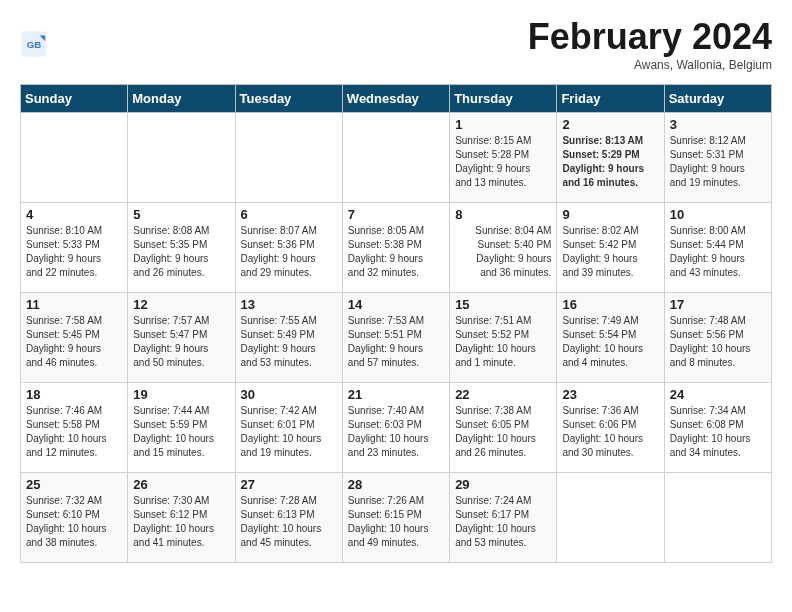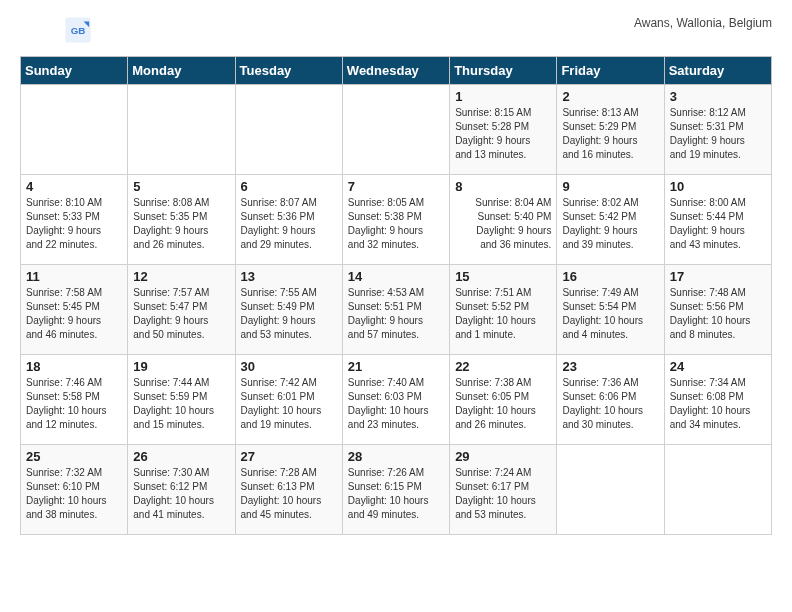--- a/index.html
+++ b/index.html
@@ -6,23 +6,22 @@
     body {
       font-family: Arial, sans-serif;
       background: #fff;
       width: 792px;
       min-height: 612px;
       padding: 16px 20px;
     }
     .header-area {
       display: flex;
       justify-content: space-between;
-      align-items: flex-start;
+      align-items: center;
       margin-bottom: 12px;
-      margin-left: 44px;
     }
     .logo {
       display: flex;
       align-items: center;
       gap: 4px;
     }
     .logo-icon {
       width: 28px;
       height: 28px;
     }
@@ -83,20 +82,21 @@
 
 <div class="header-area">
   <div class="logo">
     <svg class="logo-icon" viewBox="0 0 40 40">
       <rect x="2" y="2" width="36" height="36" rx="4" fill="#e8f0fc"></rect>
       <text x="20" y="26" text-anchor="middle" font-size="14" font-weight="bold" fill="#3a7bd5">GB</text>
       <polygon points="28,8 36,8 36,16" fill="#3a7bd5"></polygon>
     </svg>
   </div>
   <div class="title-area">
+    <div class="month-year">February 2024</div>
     <div class="location">Awans, Wallonia, Belgium</div>
   </div>
 </div>
 
 <table>
   <thead>
     <tr>
     <th>Sunday</th>
         <th>Monday</th>
         <th>Tuesday</th>
@@ -114,21 +114,21 @@
         <td class="empty-cell"></td>
         <td>
           <div class="day-number">1</div>
           <div class="day-info" style="white-space: pre-line;">Sunrise: 8:15 AM
 Sunset: 5:28 PM
 Daylight: 9 hours
 and 13 minutes.</div>
         </td>
         <td>
           <div class="day-number">2</div>
-          <div class="day-info" style="white-space: pre-line;">Sunrise: 8:13 AM
+          <div class="day-info" style="white-space: pre-line; font-weight: bold;">Sunrise: 8:13 AM
 Sunset: 5:29 PM
 Daylight: 9 hours
 and 16 minutes.</div>
         </td>
         <td>
           <div class="day-number">3</div>
           <div class="day-info" style="white-space: pre-line;">Sunrise: 8:12 AM
 Sunset: 5:31 PM
 Daylight: 9 hours
 and 19 minutes.</div>
@@ -202,21 +202,21 @@
         </td>
         <td>
           <div class="day-number">13</div>
           <div class="day-info" style="white-space: pre-line;">Sunrise: 7:55 AM
 Sunset: 5:49 PM
 Daylight: 9 hours
 and 53 minutes.</div>
         </td>
         <td>
           <div class="day-number">14</div>
-          <div class="day-info" style="white-space: pre-line;">Sunrise: 4:53 AM
+          <div class="day-info" style="white-space: pre-line;">Sunrise: 7:53 AM
 Sunset: 5:51 PM
 Daylight: 9 hours
 and 57 minutes.</div>
         </td>
         <td>
           <div class="day-number">15</div>
           <div class="day-info" style="white-space: pre-line;">Sunrise: 7:51 AM
 Sunset: 5:52 PM
 Daylight: 10 hours
 and 1 minute.</div>

